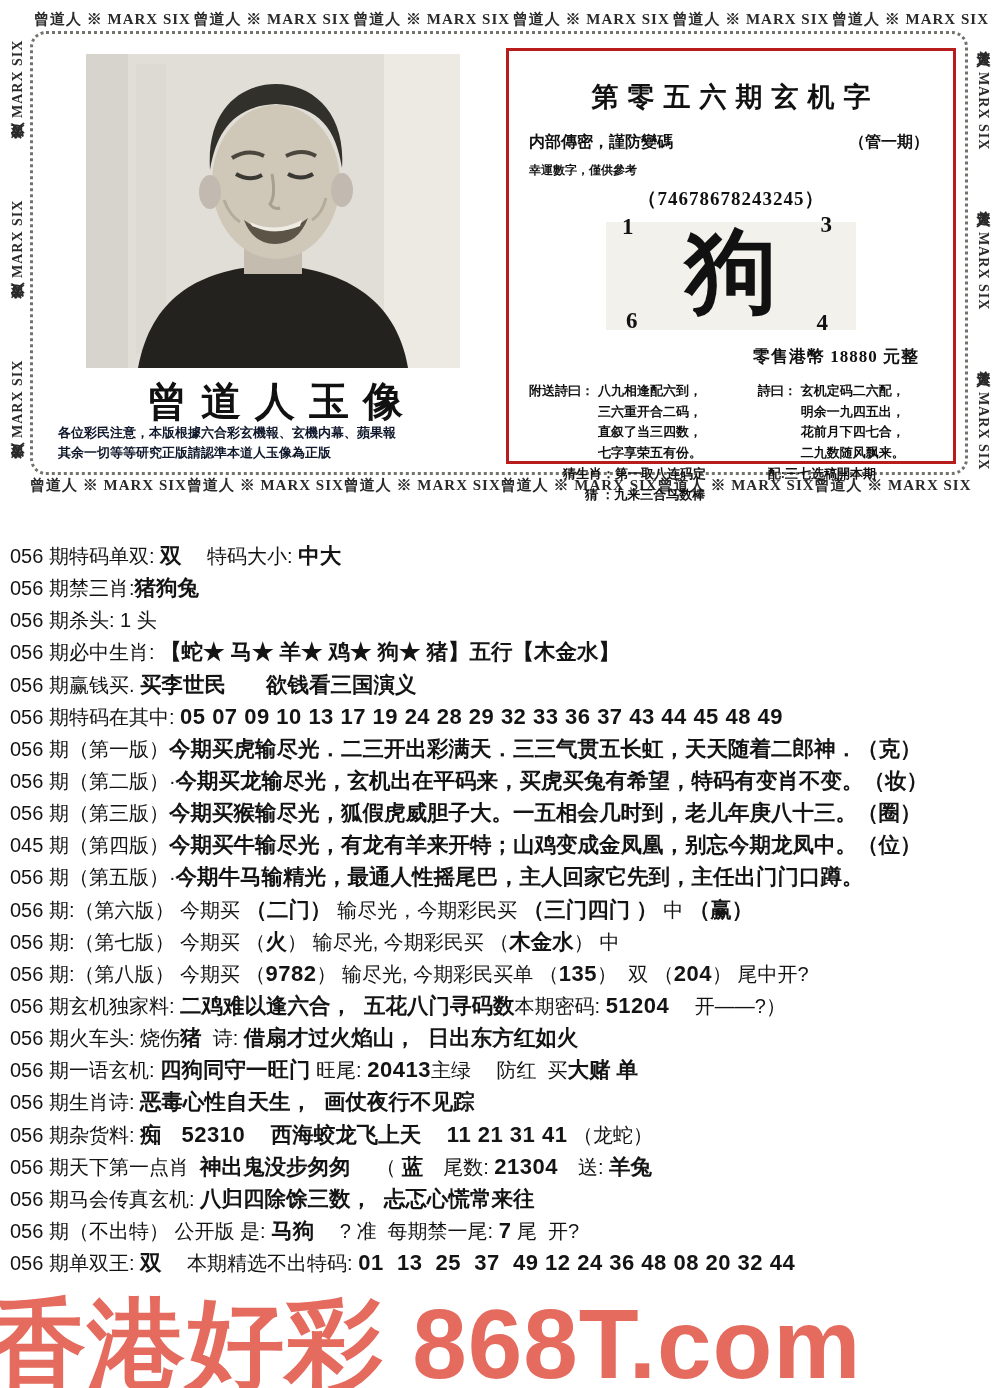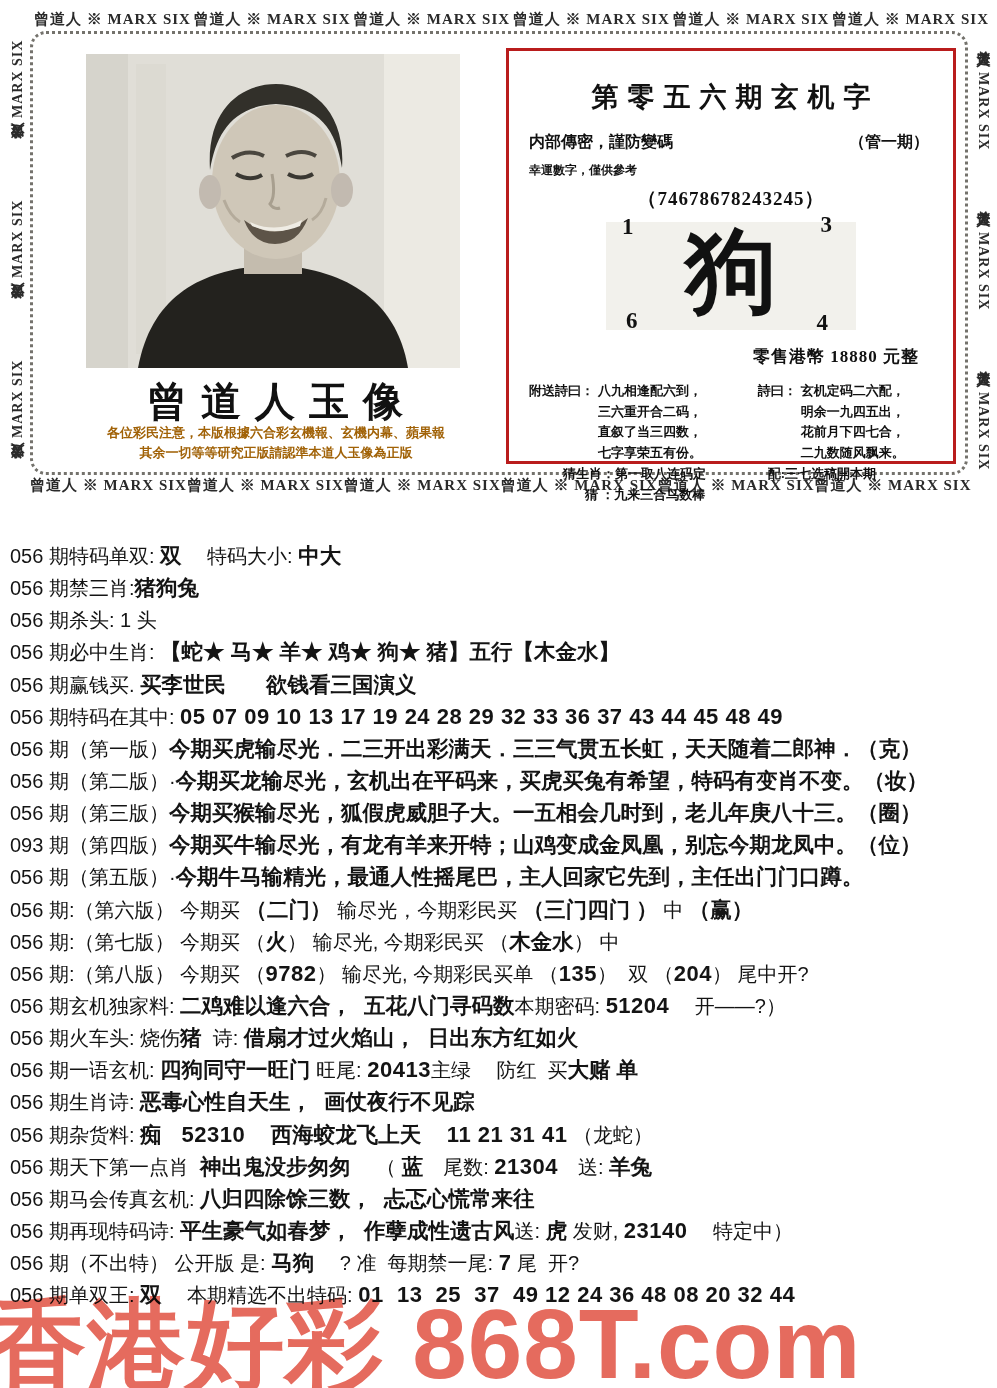--- a/index.html
+++ b/index.html
@@ -19,21 +19,21 @@
   .bunit{letter-spacing:1px;}
 
   .frame{position:absolute;left:30px;top:31px;width:932px;height:438px;
          border:3px dotted #74726c;border-radius:16px;}
 
   
   .photo{position:absolute;left:86px;top:54px;width:374px;height:314px;overflow:hidden;}
   .caption{position:absolute;left:70px;top:374px;width:410px;text-align:center;
            font-family:"Liberation Serif",serif;font-size:40px;font-weight:700;letter-spacing:14px;text-indent:14px;color:#111;}
   .note{position:absolute;left:58px;width:436px;font-family:"Liberation Serif",serif;
-        font-size:13px;font-weight:600;color:#a16207;white-space:nowrap;text-align:center;}
+        font-size:13px;font-weight:600;color:#0f172a;white-space:nowrap;}
   .note1{top:424px;}
   .note2{top:444px;}
 
   
   .panel{position:absolute;left:506px;top:48px;width:450px;height:416px;border:3px solid #b91c1c;
          font-family:"Liberation Serif",serif;color:#111;box-sizing:border-box;}
   .panel-title{margin-top:28px;text-align:center;font-size:27px;font-weight:700;letter-spacing:9px;text-indent:9px;}
   .panel-row{margin-top:17px;display:flex;justify-content:space-between;padding:0 24px 0 20px;
              font-size:16px;font-weight:700;}
   .panel-lucky{margin-top:9px;padding-left:20px;font-size:12px;font-weight:700;}
@@ -177,31 +177,30 @@
   <div class="body-lines">
       <div class="bline"><span class="seg-n">056 期特码单双: </span><span class="seg-b">双</span><span class="seg-n">　 特码大小: </span><span class="seg-b">中大</span></div>
       <div class="bline"><span class="seg-n">056 期禁三肖:</span><span class="seg-b">猪狗兔</span></div>
       <div class="bline"><span class="seg-n">056 期杀头: 1 头</span></div>
       <div class="bline"><span class="seg-n">056 期必中生肖: </span><span class="seg-b">【蛇★ 马★ 羊★ 鸡★ 狗★ 猪】五行【木金水】</span></div>
       <div class="bline"><span class="seg-n">056 期赢钱买. </span><span class="seg-b">买李世民</span><span class="seg-n">　　</span><span class="seg-b">欲钱看三国演义</span></div>
       <div class="bline"><span class="seg-n">056 期特码在其中: </span><span class="seg-num">05 07 09 10 13 17 19 24 28 29 32 33 36 37 43 44 45 48 49</span></div>
       <div class="bline"><span class="seg-n">056 期（第一版）</span><span class="seg-b">今期买虎输尽光．二三开出彩满天．三三气贯五长虹，天天随着二郎神．（克）</span></div>
       <div class="bline"><span class="seg-n">056 期（第二版）·</span><span class="seg-b">今期买龙输尽光，玄机出在平码来，买虎买兔有希望，特码有变肖不变。（妆）</span></div>
       <div class="bline"><span class="seg-n">056 期（第三版）</span><span class="seg-b">今期买猴输尽光，狐假虎威胆子大。一五相会几时到，老儿年庚八十三。（圈）</span></div>
-      <div class="bline"><span class="seg-n">093 期（第四版）</span><span class="seg-b">今期买牛输尽光，有龙有羊来开特；山鸡变成金凤凰，别忘今期龙凤中。（位）</span></div>
+      <div class="bline"><span class="seg-n">045 期（第四版）</span><span class="seg-b">今期买牛输尽光，有龙有羊来开特；山鸡变成金凤凰，别忘今期龙凤中。（位）</span></div>
       <div class="bline"><span class="seg-n">056 期（第五版）·</span><span class="seg-b">今期牛马输精光，最通人性摇尾巴，主人回家它先到，主任出门门口蹲。</span></div>
       <div class="bline"><span class="seg-n">056 期:（第六版） 今期买 </span><span class="seg-b">（二门）</span><span class="seg-n"> 输尽光，今期彩民买 </span><span class="seg-b">（三门四门 ）</span><span class="seg-n"> 中 </span><span class="seg-b">（赢）</span></div>
       <div class="bline"><span class="seg-n">056 期:（第七版） 今期买 （</span><span class="seg-b">火</span><span class="seg-n">） 输尽光, 今期彩民买 （</span><span class="seg-b">木金水</span><span class="seg-n">） 中</span></div>
       <div class="bline"><span class="seg-n">056 期:（第八版） 今期买 （</span><span class="seg-num">9782</span><span class="seg-n">） 输尽光, 今期彩民买单 （</span><span class="seg-num">135</span><span class="seg-n">）  双 （</span><span class="seg-num">204</span><span class="seg-n">） 尾中开?</span></div>
       <div class="bline"><span class="seg-n">056 期玄机独家料: </span><span class="seg-b">二鸡难以逢六合，  五花八门寻码数</span><span class="seg-n">本期密码: </span><span class="seg-num">51204</span><span class="seg-n">　 开——?）</span></div>
       <div class="bline"><span class="seg-n">056 期火车头: 烧伤</span><span class="seg-b">猪</span><span class="seg-n">  诗: </span><span class="seg-b">借扇才过火焰山，  日出东方红如火</span></div>
       <div class="bline"><span class="seg-n">056 期一语玄机: </span><span class="seg-b">四狗同守一旺门</span><span class="seg-n"> 旺尾: </span><span class="seg-num">20413</span><span class="seg-n">主绿　 防红  买</span><span class="seg-b">大赌 单</span></div>
       <div class="bline"><span class="seg-n">056 期生肖诗: </span><span class="seg-b">恶毒心性自天生，  画仗夜行不见踪</span></div>
       <div class="bline"><span class="seg-n">056 期杂货料: </span><span class="seg-b">痴</span><span class="seg-n">　</span><span class="seg-num">52310</span><span class="seg-n">　 </span><span class="seg-b">西海蛟龙飞上天</span><span class="seg-n">　 </span><span class="seg-num">11 21 31 41</span><span class="seg-n"> （龙蛇）</span></div>
       <div class="bline"><span class="seg-n">056 期天下第一点肖  </span><span class="seg-b">神出鬼没步匆匆</span><span class="seg-n">　 （ </span><span class="seg-b">蓝</span><span class="seg-n">　尾数: </span><span class="seg-num">21304</span><span class="seg-n">　送: </span><span class="seg-b">羊兔</span></div>
       <div class="bline"><span class="seg-n">056 期马会传真玄机: </span><span class="seg-b">八归四除馀三数，  忐忑心慌常来往</span></div>
-      <div class="bline"><span class="seg-n">056 期再现特码诗: </span><span class="seg-b">平生豪气如春梦，  作孽成性遗古风</span><span class="seg-n">送: </span><span class="seg-b">虎</span><span class="seg-n"> 发财, </span><span class="seg-num">23140</span><span class="seg-n">　 特定中）</span></div>
       <div class="bline"><span class="seg-n">056 期（不出特） 公开版 是: </span><span class="seg-b">马狗</span><span class="seg-n">　 ? 准  每期禁一尾: </span><span class="seg-num">7</span><span class="seg-n"> 尾  开?</span></div>
       <div class="bline"><span class="seg-n">056 期单双王: </span><span class="seg-b">双</span><span class="seg-n">　 本期精选不出特码: </span><span class="seg-num">01  13  25  37  49 12 24 36 48 08 20 32 44</span></div>
     </div>
 
   <div class="watermark" style="color: rgb(224, 74, 58);">香港好彩 868T.com</div>
 </div>
 
 </body></html>

